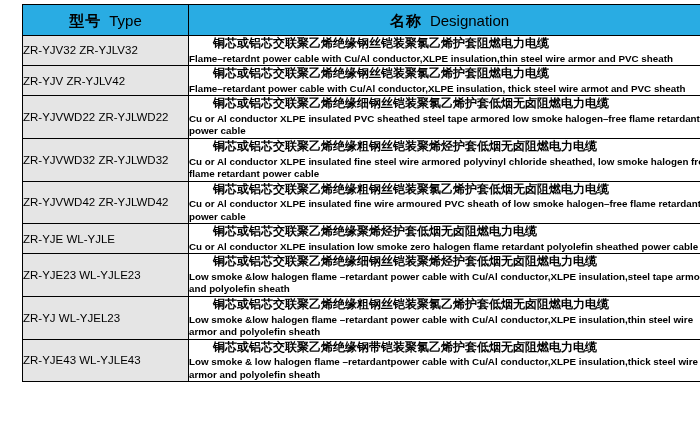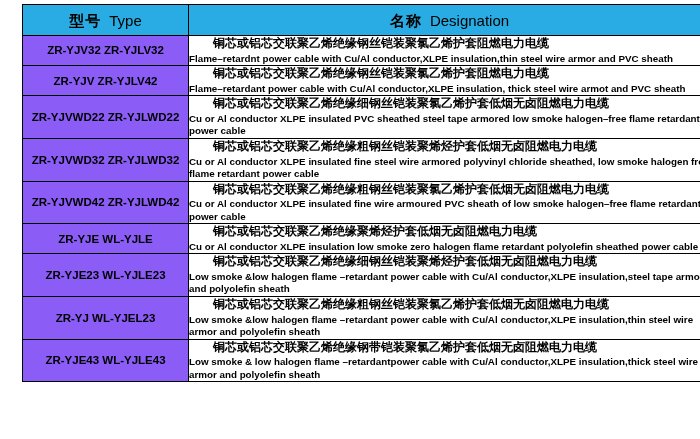--- a/index.html
+++ b/index.html
@@ -54,24 +54,23 @@
     letter-spacing: 1px;
   }
   .hdr-en {
     font-size: 15px;
     font-weight: normal;
     color: #000;
   }
 
   
   td.type {
-    background: #8b5cf6;
-    text-align: center;
+    background: #e5e5e5;
     font-size: 11.5px;
-    font-weight: bold;
+    font-weight: normal;
     color: #000;
     line-height: 1.25;
     padding: 2px 2px;
   }
   
   td.desig {
     background: #ffffff;
     text-align: left;
     padding: 3px 5px 3px 6px;
   }

